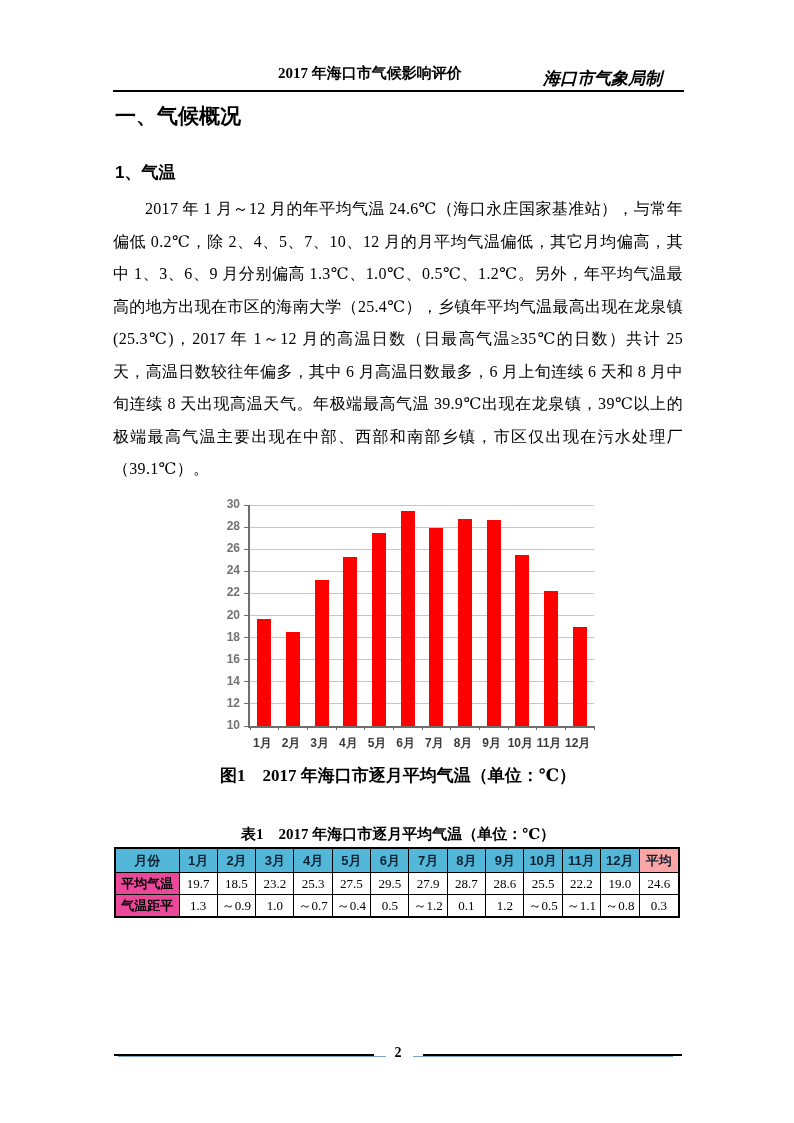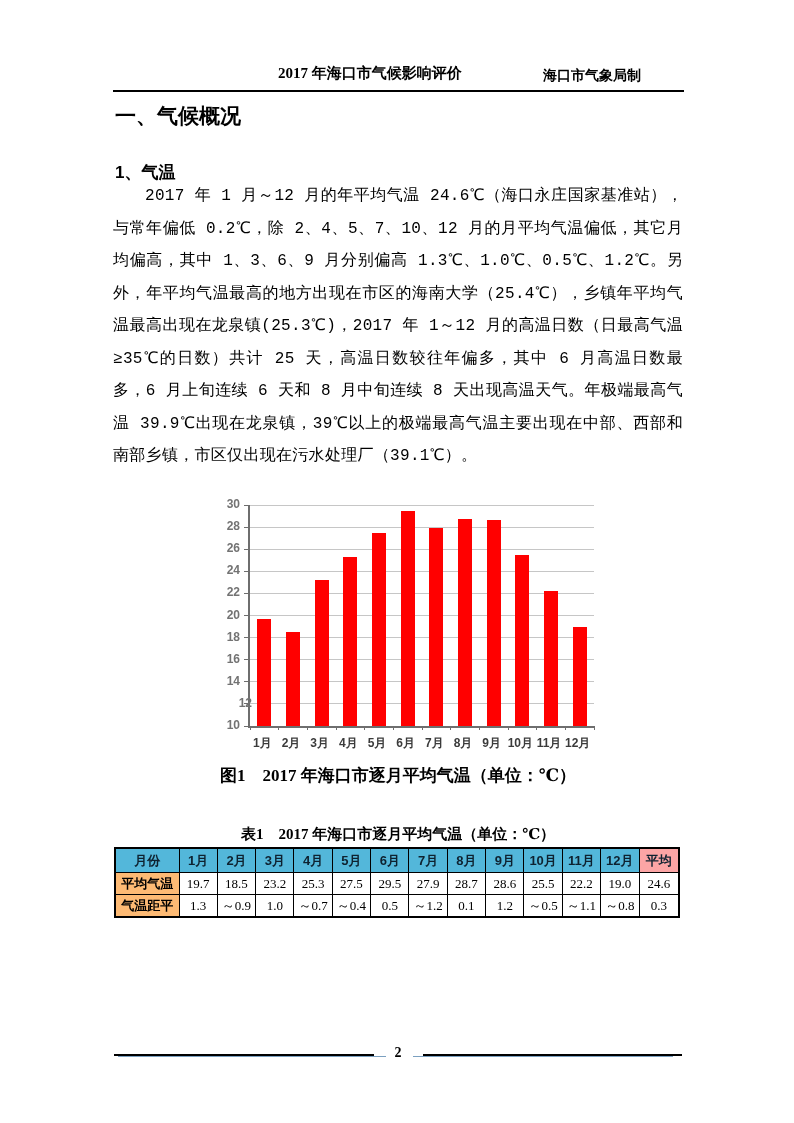--- a/index.html
+++ b/index.html
@@ -3,47 +3,47 @@
 <meta charset="utf-8">
 <style>
   html,body{margin:0;padding:0;background:#ffffff;}
   .page{
     position:relative;width:794px;height:1123px;background:#ffffff;
     font-family:"Liberation Serif","DejaVu Serif",serif;color:#000;
     overflow:hidden;
   }
   
   .header-title{position:absolute;left:278px;top:64px;font-size:15px;font-weight:bold;white-space:nowrap;}
-  .header-publisher{position:absolute;left:543px;top:67px;font-size:14px;font-weight:bold;white-space:nowrap;}
+  .header-publisher{position:absolute;left:543px;top:67px;font-size:17px;font-weight:bold;white-space:nowrap;font-style:italic;}
   .header-rule{position:absolute;left:113px;top:90px;width:571px;height:2px;background:#000;}
   
   .section-title{position:absolute;left:115px;top:102px;font-family:"Liberation Sans","DejaVu Sans",sans-serif;font-size:21px;font-weight:bold;white-space:nowrap;}
   .subsection-title{position:absolute;left:115px;top:161px;font-family:"Liberation Sans","DejaVu Sans",sans-serif;font-size:17px;font-weight:bold;white-space:nowrap;}
   
   .para{position:absolute;left:113px;width:570px;font-size:16px;line-height:32.5px;text-align:justify;text-indent:32px;letter-spacing:0.3px;}
-  .para-1{top:180px;font-family:Liberation Mono, monospace;}
+  .para-1{top:193px;}
   .para-2{top:941px;}
   
   .chart{position:absolute;left:214px;top:496px;width:386px;height:258px;}
   .plot{position:absolute;left:34px;top:9px;width:344px;height:221px;border-left:2px solid #6E6E6E;border-bottom:2px solid #6E6E6E;}
   .chart-gridline{position:absolute;left:0;width:100%;height:1px;background:#C6C6C6;}
   .chart-bar{position:absolute;bottom:0;}
   .y-label{position:absolute;width:26px;text-align:right;font:bold 12px "Liberation Sans","DejaVu Sans",sans-serif;color:#737373;}
   .x-label{position:absolute;text-align:center;font:bold 12px "Liberation Sans","DejaVu Sans",sans-serif;color:#3B3B3B;white-space:nowrap;}
   .x-tick{position:absolute;top:100%;width:1px;height:4px;background:#6E6E6E;}
   .y-tick{position:absolute;left:-6px;width:4px;height:1px;background:#6E6E6E;}
   
   .caption{position:absolute;left:113px;width:570px;text-align:center;font-weight:bold;white-space:nowrap;}
   .figure-caption{top:764px;font-size:17px;}
   .table-caption{top:825px;font-size:15px;}
   
   .data-table{position:absolute;left:114px;top:847px;width:566px;border-collapse:collapse;table-layout:fixed;border:2px solid #000;}
   .data-table th,.data-table td{border:1px solid #000;text-align:center;vertical-align:middle;padding:0;overflow:hidden;}
   .data-table thead th{height:23px;font:bold 13px "Liberation Sans","DejaVu Sans",sans-serif;color:#0E2230;}
-  .data-table tbody th{height:21px;font:bold 13px "Liberation Sans","DejaVu Sans",sans-serif;background:#fdba74;margin-top:48px;}
+  .data-table tbody th{height:21px;font:bold 13px "Liberation Sans","DejaVu Sans",sans-serif;background:#ec4899;margin-top:48px;}
   .data-table tbody td{height:21px;font:13px "Liberation Serif","DejaVu Serif",serif;}
   
   .footer-line-black{position:absolute;height:2px;background:#000;}
   .footer-line-blue{position:absolute;height:1px;background:#7BA0C0;}
   .page-number{position:absolute;left:382px;top:1045px;width:32px;text-align:center;font-size:14px;font-weight:bold;}
 </style>
 </head>
 <body>
 
 <div class="page">
@@ -100,21 +100,21 @@
         <div class="x-tick" style="left: 142.833px;"></div>
         <div class="x-tick" style="left: 171.5px;"></div>
         <div class="x-tick" style="left: 200.167px;"></div>
         <div class="x-tick" style="left: 228.833px;"></div>
         <div class="x-tick" style="left: 257.5px;"></div>
         <div class="x-tick" style="left: 286.167px;"></div>
         <div class="x-tick" style="left: 314.833px;"></div>
         <div class="x-tick" style="left: 343.5px;"></div>
       </div>
   <div class="y-label" style="left: 0px; top: 222px;">10</div>
-      <div class="y-label" style="left: 12px; top: 199.9px;">12</div>
+      <div class="y-label" style="left: 0px; top: 199.9px;">12</div>
       <div class="y-label" style="left: 0px; top: 177.8px;">14</div>
       <div class="y-label" style="left: 0px; top: 155.7px;">16</div>
       <div class="y-label" style="left: 0px; top: 133.6px;">18</div>
       <div class="y-label" style="left: 0px; top: 111.5px;">20</div>
       <div class="y-label" style="left: 0px; top: 89.4px;">22</div>
       <div class="y-label" style="left: 0px; top: 67.3px;">24</div>
       <div class="y-label" style="left: 0px; top: 45.2px;">26</div>
       <div class="y-label" style="left: 0px; top: 23.1px;">28</div>
       <div class="y-label" style="left: 0px; top: 1px;">30</div>
       <div class="x-label" style="left: 34px; width: 28.6667px; top: 239px;">1月</div>

